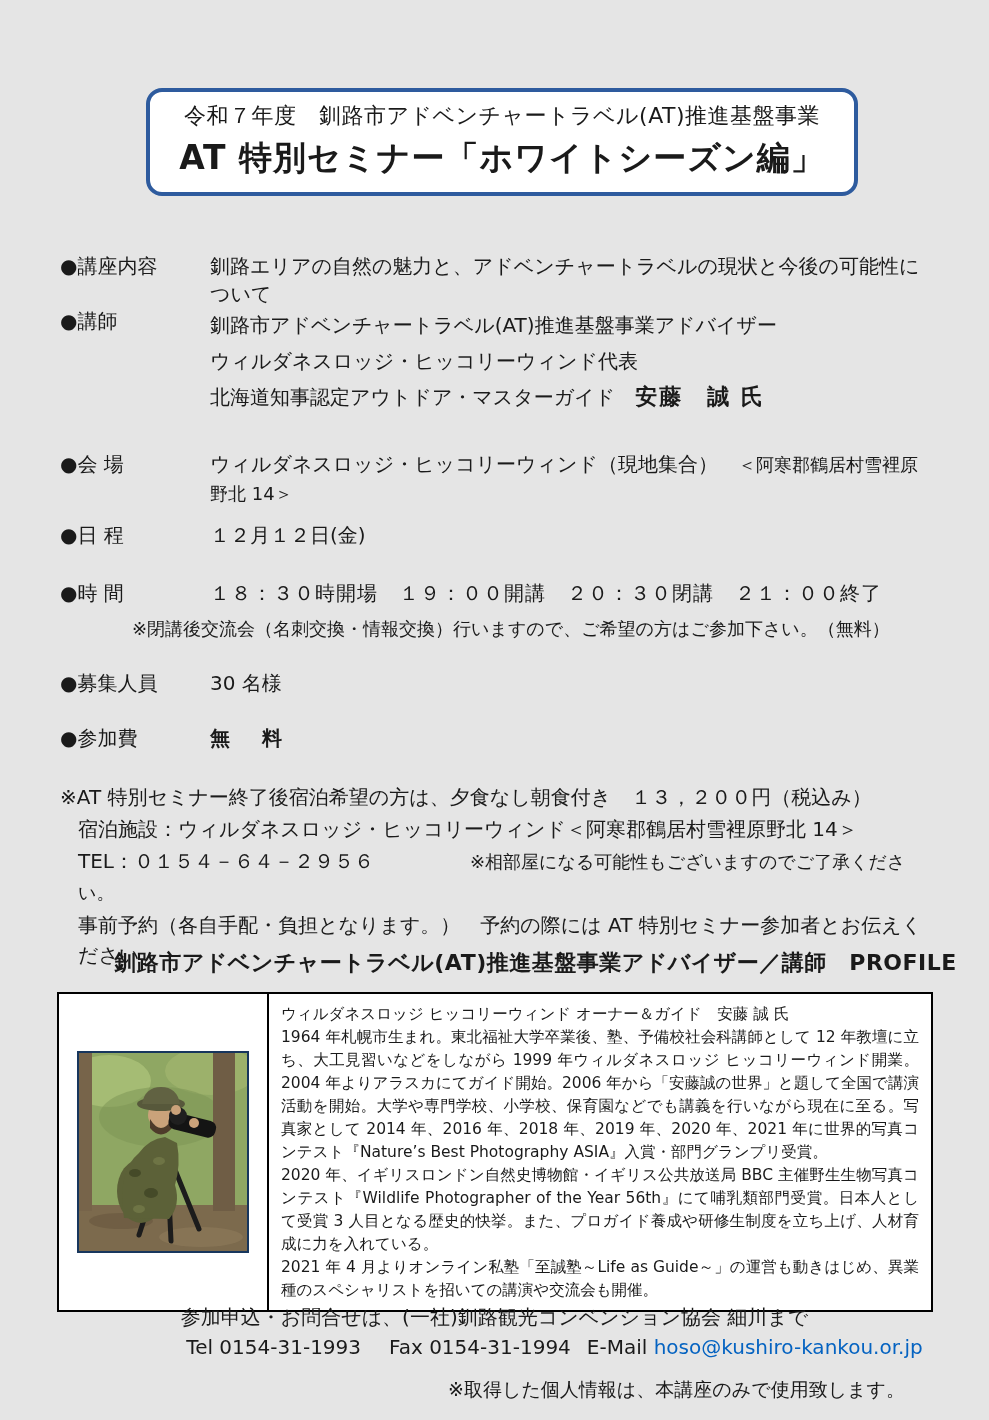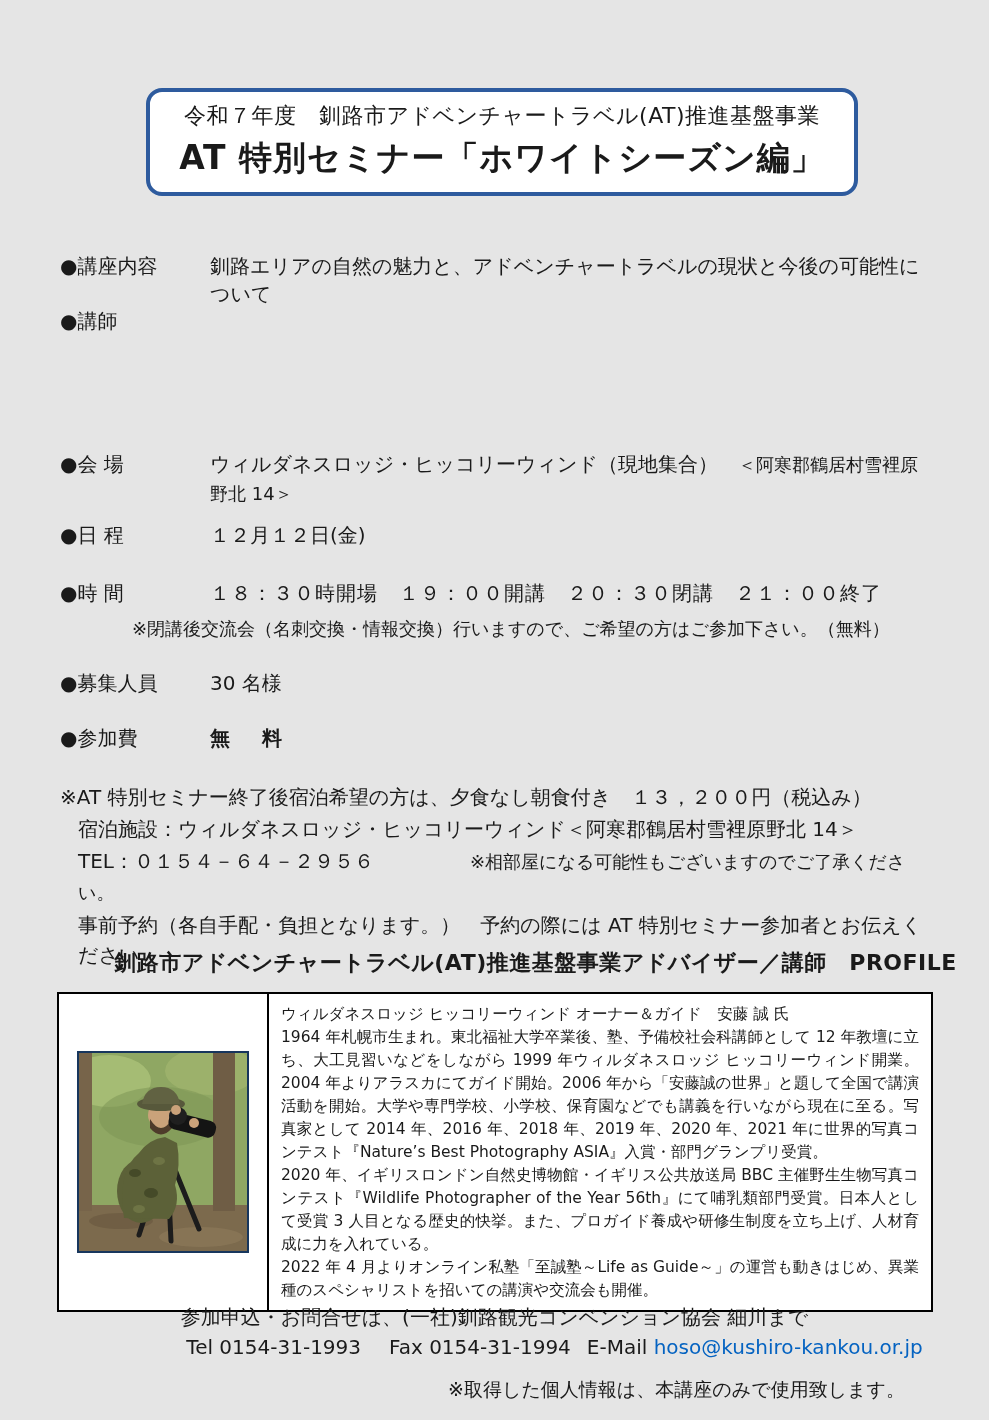--- a/index.html
+++ b/index.html
@@ -61,20 +61,25 @@
     <div class="title-line2">AT 特別セミナー「ホワイトシーズン編」</div>
   </div>
 
   <div class="row" style="top:252px">
     <div class="row-label">●講座内容</div>
     <div class="row-content">釧路エリアの自然の魅力と、アドベンチャートラベルの現状と今後の可能性について</div>
   </div>
 
   <div class="row" style="top:307px">
     <div class="row-label">●講師</div>
+    <div class="row-content lecturer-lines">
+      <div>釧路市アドベンチャートラベル(AT)推進基盤事業アドバイザー</div>
+      <div>ウィルダネスロッジ・ヒッコリーウィンド代表</div>
+      <div><span>北海道知事認定アウトドア・マスターガイド　</span><span class="bold-name">安藤　誠 氏</span></div>
+    </div>
   </div>
 
   <div class="row" style="top:450px">
     <div class="row-label">●会 場</div>
     <div class="row-content"><span>ウィルダネスロッジ・ヒッコリーウィンド（現地集合）　</span><span class="addr">＜阿寒郡鶴居村雪裡原野北 14＞</span></div>
   </div>
 
   <div class="row" style="top:521px">
     <div class="row-label">●日 程</div>
     <div class="row-content">１２月１２日(金)</div>
@@ -139,21 +144,21 @@
           <circle cx="99" cy="63" r="9" fill="#1f1f1f"></circle>
           <circle cx="97" cy="57" r="5" fill="#caa27a"></circle>
           <circle cx="115" cy="70" r="5" fill="#caa27a"></circle>
         </svg>
       </div>
     </div>
     <div class="text-cell">
       <p>ウィルダネスロッジ ヒッコリーウィンド オーナー＆ガイド　安藤 誠 氏</p>
       <p>1964 年札幌市生まれ。東北福祉大学卒業後、塾、予備校社会科講師として 12 年教壇に立ち、大工見習いなどをしながら 1999 年ウィルダネスロッジ ヒッコリーウィンド開業。2004 年よりアラスカにてガイド開始。2006 年から「安藤誠の世界」と題して全国で講演活動を開始。大学や専門学校、小学校、保育園などでも講義を行いながら現在に至る。写真家として 2014 年、2016 年、2018 年、2019 年、2020 年、2021 年に世界的写真コンテスト『Nature’s Best Photography ASIA』入賞・部門グランプリ受賞。</p>
       <p>2020 年、イギリスロンドン自然史博物館・イギリス公共放送局 BBC 主催野生生物写真コンテスト『Wildlife Photographer of the Year 56th』にて哺乳類部門受賞。日本人として受賞 3 人目となる歴史的快挙。また、プロガイド養成や研修生制度を立ち上げ、人材育成に力を入れている。</p>
-      <p>2022 年 4 月よりオンライン私塾「至誠塾～Life as Guide～」の運営も動きはじめ、異業種のスペシャリストを招いての講演や交流会も開催。</p>
+      <p>2021 年 4 月よりオンライン私塾「至誠塾～Life as Guide～」の運営も動きはじめ、異業種のスペシャリストを招いての講演や交流会も開催。</p>
     </div>
   </div>
 
   <div class="footer">
     <div class="footer-line1">参加申込・お問合せは、(一社)釧路観光コンベンション協会 細川まで</div>
     <div class="footer-line2">
       <span>Tel 0154-31-1993</span><span class="gap"></span><span>Fax 0154-31-1994</span><span class="gap-sm"></span><span>E-Mail</span>
       <a class="email-link">hoso@kushiro-kankou.or.jp</a>
     </div>
     <div class="footer-note">※取得した個人情報は、本講座のみで使用致します。</div>

